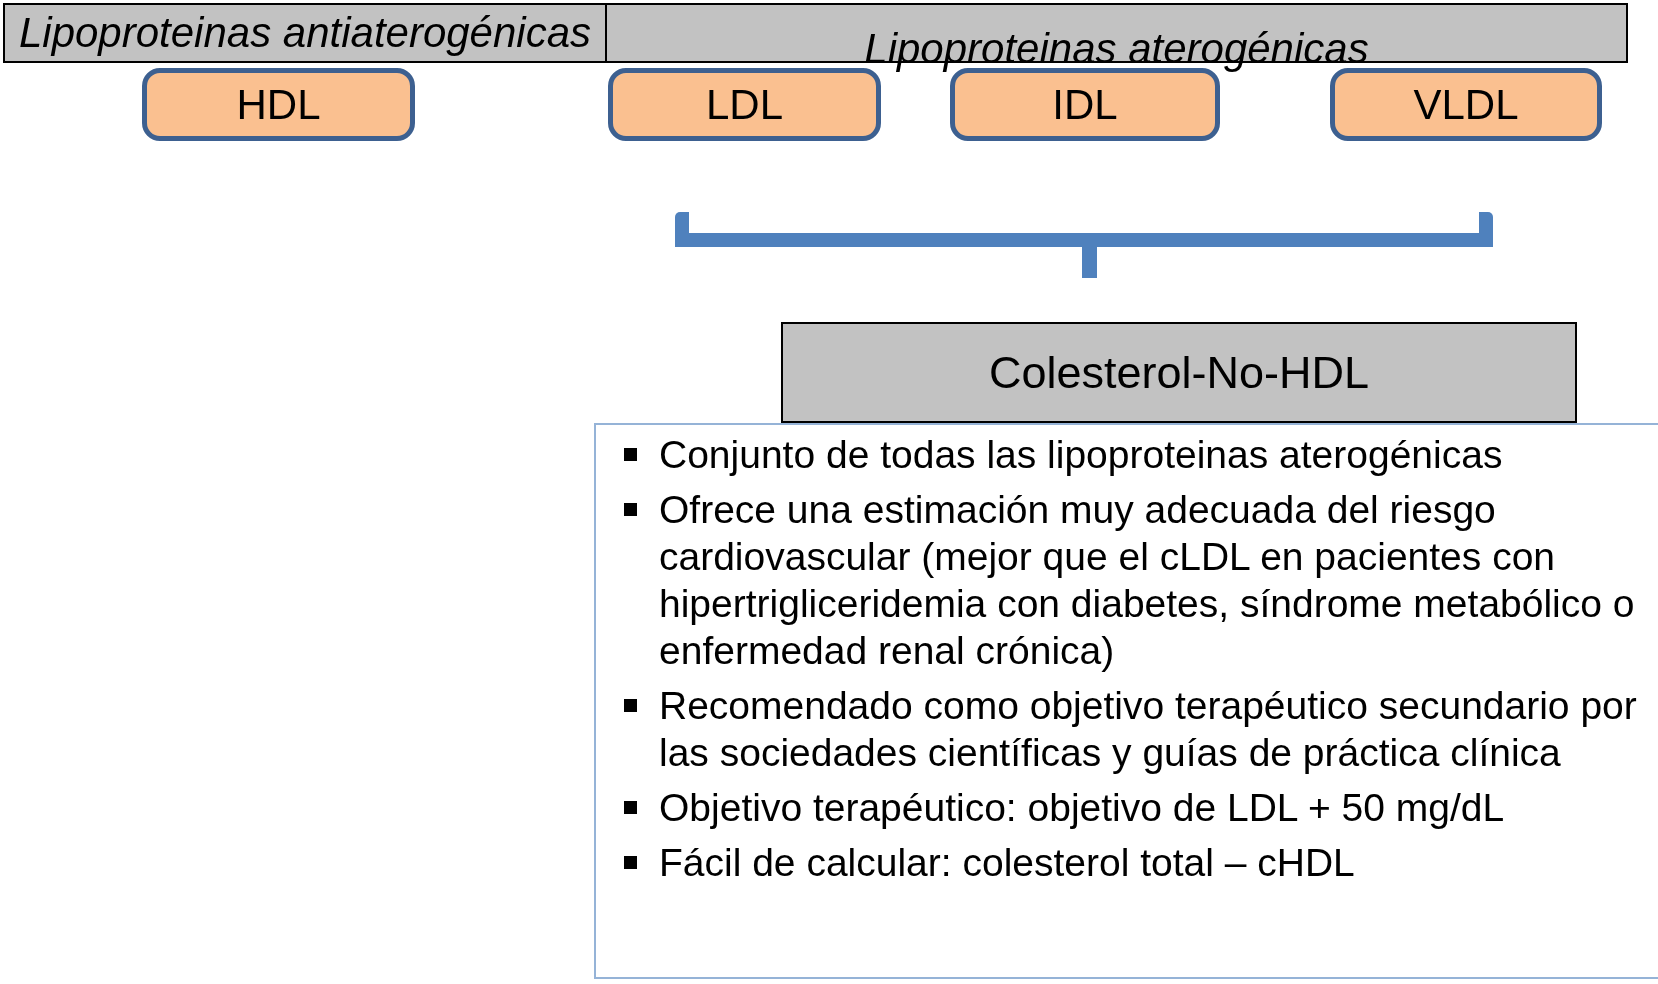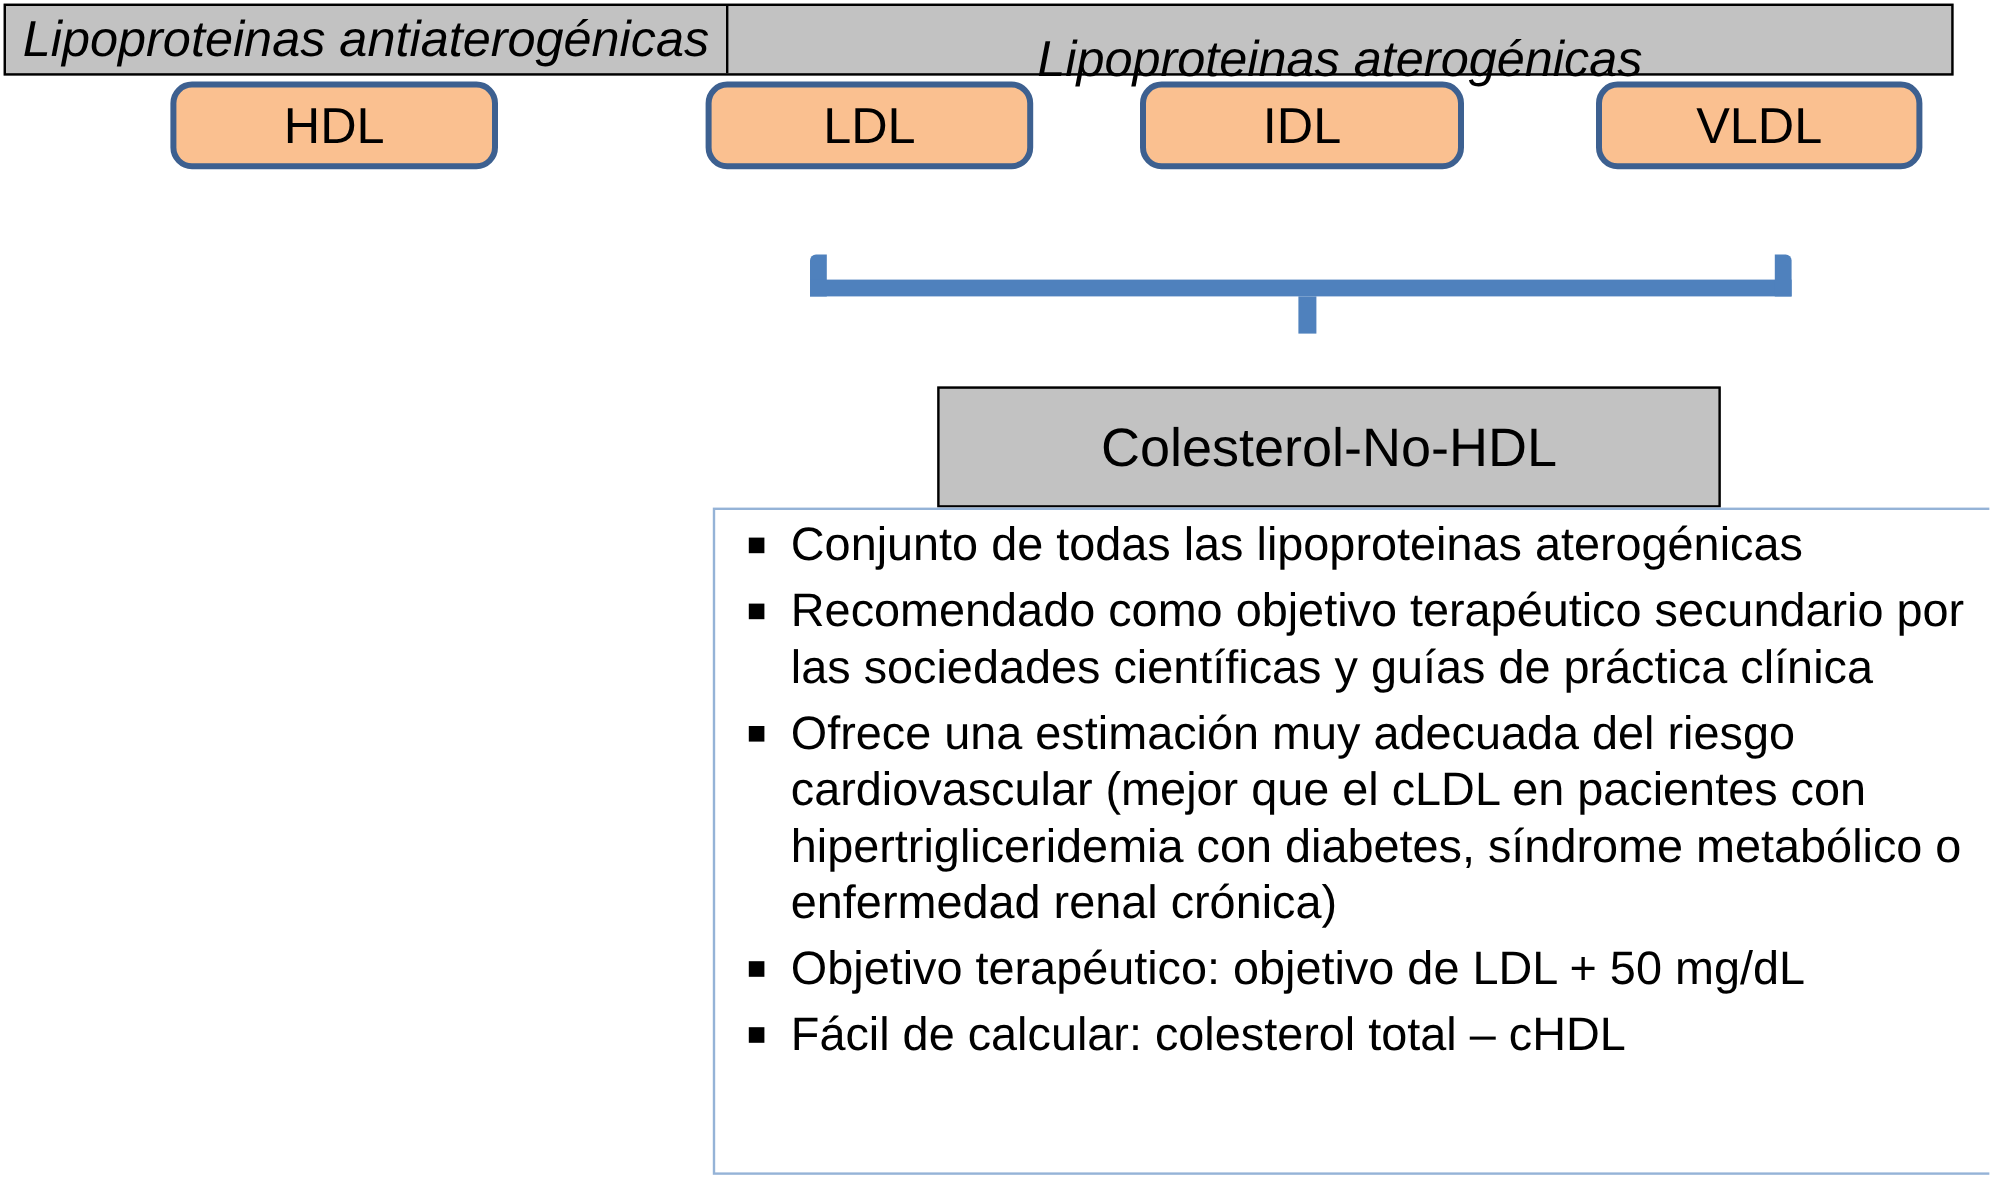--- a/index.html
+++ b/index.html
@@ -34,35 +34,35 @@
   .lipo-box {
     position:absolute; top:68px; height:73px;
     background:var(--box-fill,#FAC090);
     border:5px solid var(--box-border,#3D6090);
     border-radius:18px;
     box-sizing:border-box;
     display:flex; align-items:center; justify-content:center;
     font-size:42px;
   }
   #box-hdl  { left:142px;  width:273px; }
-  #box-ldl  { left:588px;  width:273px; }
+  #box-ldl  { left:608px;  width:273px; }
   #box-idl  { left:950px;  width:270px; }
   #box-vldl { left:1330px; width:272px; }
 
   
   .brace-part { position:absolute; background:var(--bracket,#4F81BD); }
   .brace-bar   { left:675px;  top:233px; width:818px; height:14px; }
   .brace-left  { left:675px;  top:212px; width:14px;  height:35px; border-radius:5px 0 0 0; }
   .brace-right { left:1479px; top:212px; width:14px;  height:35px; border-radius:0 5px 0 0; }
   .brace-stem  { left:1082px; top:247px; width:15px;  height:31px; }
 
   
   .result-box {
     position:absolute; left:781px; top:322px;
-    width:653px; height:101px;
+    width:796px; height:101px;
     background:var(--header-fill,#C2C2C2);
     border:2px solid #000;
     box-sizing:border-box;
     display:flex; align-items:center; justify-content:center;
     font-size:45px;
   }
 
   
   .panel {
     position:absolute; left:583px; top:423px;
@@ -120,25 +120,25 @@
   </div>
 
   <div class="panel">
     <ul>
       <li>
         <span class="bullet-marker"></span>
         <span class="bullet-text">Conjunto de todas las lipoproteinas aterogénicas</span>
       </li>
       <li>
         <span class="bullet-marker"></span>
-        <span class="bullet-text">Recomendado como objetivo terapéutico secundario por las sociedades científicas y guías de práctica clínica</span>
+        <span class="bullet-text">Ofrece una estimación muy adecuada del riesgo cardiovascular (mejor que el cLDL en pacientes con hipertrigliceridemia con diabetes, síndrome metabólico o enfermedad renal crónica)</span>
       </li>
       <li>
         <span class="bullet-marker"></span>
-        <span class="bullet-text">Ofrece una estimación muy adecuada del riesgo cardiovascular (mejor que el cLDL en pacientes con hipertrigliceridemia con diabetes, síndrome metabólico o enfermedad renal crónica)</span>
+        <span class="bullet-text">Recomendado como objetivo terapéutico secundario por las sociedades científicas y guías de práctica clínica</span>
       </li>
       <li>
         <span class="bullet-marker"></span>
         <span class="bullet-text">Objetivo terapéutico: objetivo de LDL + 50 mg/dL</span>
       </li>
       <li>
         <span class="bullet-marker"></span>
         <span class="bullet-text">Fácil de calcular: colesterol total – cHDL</span>
       </li>
     </ul>

